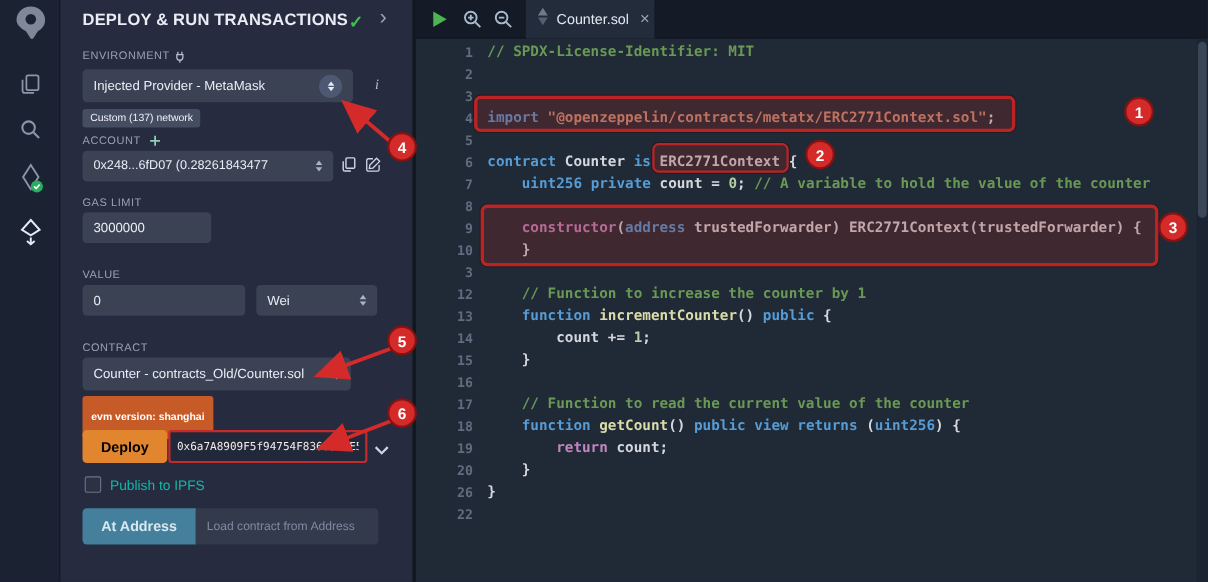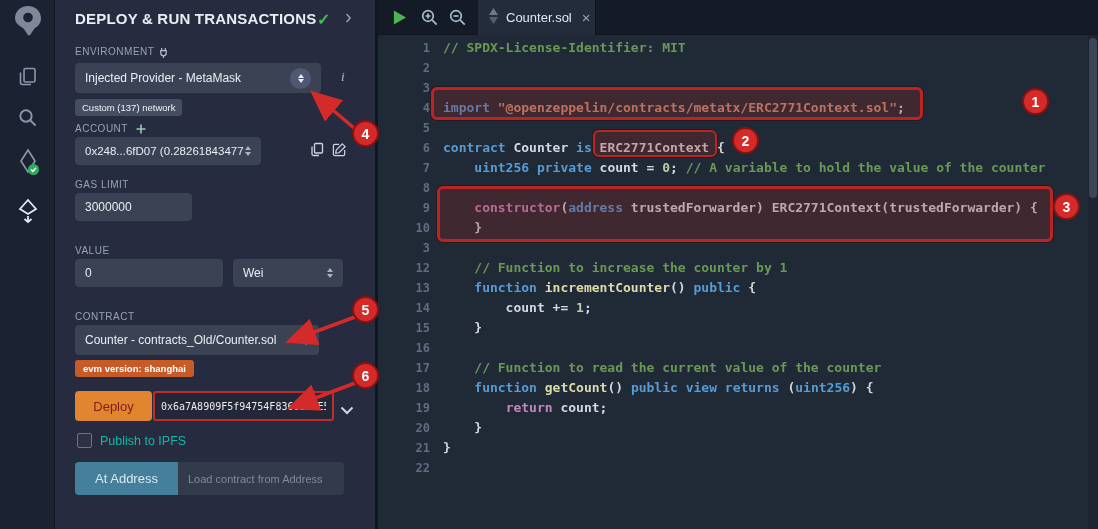--- a/index.html
+++ b/index.html
@@ -20,28 +20,28 @@
   .ctl-input{position:absolute;background:#3b4254;border:none;border-radius:4px;color:#e9edf5;font-size:12px;padding:0 10px;font-family:"Liberation Sans",sans-serif;outline:none}
   .stepper{margin-left:auto;display:flex;flex-direction:column;align-items:center;gap:2px}
   .tri{display:inline-block;width:0;height:0;border-left:3.5px solid transparent;border-right:3.5px solid transparent}
   .tri.up{border-bottom:4px solid #aab4c6}
   .tri.dn{border-top:4px solid #aab4c6}
   .env-circle{margin-left:auto;width:21px;height:21px;border-radius:50%;background:#4e5872;display:flex;flex-direction:column;align-items:center;justify-content:center;gap:1px}
   .env-circle .tri.up{border-bottom-color:#e6ebf2}
   .env-circle .tri.dn{border-top-color:#e6ebf2}
   .info-i{position:absolute;left:286px;top:69px;color:#b6c1d2;font-size:13px;font-style:italic;font-family:"Liberation Serif",serif;cursor:pointer}
   .net-badge{position:absolute;left:20px;top:99px;background:#454d62;color:#eef1f7;font-size:9.5px;padding:3px 7px;border-radius:3px}
-  .evm-badge{position:absolute;left:20px;top:360px;background:#c75b28;color:#fff;font-size:9.5px;font-weight:700;padding:3px 8px;border-radius:3px}
+  .evm-badge{position:absolute;left:20px;top:360px;background:#c75b28;color:#fff;font-size:9.5px;font-weight:700;padding:14px 8px;border-radius:3px}
   .acct-icons{position:absolute;top:142px;cursor:pointer}
-  .deploy-btn{position:absolute;left:20px;top:391px;width:77px;height:30px;background:#e1862f;border:none;border-radius:4px;color:#7f1d1d;font-size:13px;font-weight:400;cursor:pointer}
+  .deploy-btn{position:absolute;left:20px;top:391px;width:77px;height:30px;background:#e1862f;border:none;border-radius:4px;color:#000000;font-size:13px;font-weight:700;cursor:pointer}
   .arg-input{position:absolute;left:98px;top:391px;width:181px;height:30px;background:#222839;border:2px solid #c32b2b;border-radius:3px;color:#f0ece7;font-size:10px;font-family:"DejaVu Sans Mono",monospace;padding:0 6px;outline:none}
   .deploy-caret{position:absolute;left:285px;top:401px;cursor:pointer}
   .chk{position:absolute;left:22px;top:433px;width:15px;height:15px;border:1px solid #6a7488;border-radius:2px;background:#2c3242;cursor:pointer}
   .chk-label{position:absolute;left:45px;top:434px;font-size:12.5px;color:#14b8a6}
-  .ataddr-btn{position:absolute;left:20px;top:462px;width:103px;height:33px;background:#44809b;border:none;border-radius:4px 0 0 4px;color:#d9e8f0;font-size:13px;font-weight:400;cursor:pointer}
+  .ataddr-btn{position:absolute;left:20px;top:462px;width:103px;height:33px;background:#44809b;border:none;border-radius:4px 0 0 4px;color:#d9e8f0;font-size:13px;font-weight:700;cursor:pointer}
   .ataddr-input{position:absolute;left:123px;top:462px;width:166px;height:33px;background:#333a4c;border:none;border-radius:0 4px 4px 0;color:#aab4c6;font-size:11px;padding:0 10px;outline:none;font-family:"Liberation Sans",sans-serif}
   .ataddr-input::placeholder{color:#7f8aa0}
 
   
   .editor-area{position:absolute;left:375px;top:0;width:723px;height:529px;background:#202a37;border-left:3px solid #11161f}
   .tabbar{position:absolute;left:0;top:0;width:100%;height:35px;background:#141b26;border-bottom:1px solid #0f1520}
   .tb-icon{position:absolute;top:8px;cursor:pointer}
   .tab{position:absolute;left:100px;top:0;width:118px;height:35px;background:#222c3a;display:flex;align-items:center;padding:0 10px;gap:7px;border-right:1px solid #0f1520;cursor:pointer}
   .tab-label{color:#e2e8f1;font-size:13px}
   .tab-close{color:#9aa6b8;font-size:15px;margin-left:3px;cursor:pointer}
@@ -121,21 +121,21 @@
     </div>
     <div class="info-i">i</div>
     <div class="net-badge">Custom (137) network</div>
 
     <div class="fld-label" style="left:20px;top:123px">ACCOUNT</div>
     <span style="position:absolute;left:80px;top:121px">
       <svg width="12" height="12" viewBox="0 0 12 12" fill="none" stroke="#8fd0b5" stroke-width="1.6">
           <path d="M6 1.5v9M1.5 6h9"></path>
         </svg>
     </span>
-    <div class="ctl" style="left:20px;top:137px;width:186px;height:28px;font-size:11.5px">
+    <div class="ctl" style="left:20px;top:137px;width:228px;height:28px;font-size:11.5px">
       <span>0x248...6fD07 (0.28261843477</span>
       <span class="stepper">
           <i class="tri up"></i>
           <i class="tri dn"></i>
         </span>
     </div>
     <span class="acct-icons" style="left:255px">
       <svg width="14" height="15" viewBox="0 0 14 15" fill="none" stroke="#cfd6e2" stroke-width="1.3">
           <rect x="4.5" y="1.5" width="8" height="9.5" rx="1"></rect>
           <path d="M2 4.5V12a1.5 1.5 0 0 0 1.5 1.5H9"></path>
@@ -293,21 +293,21 @@
           </div>
           <div class="code-line">
             <span class="ln">19</span>
             <span class="cd"><span class="tok-pl">        </span><span class="tok-ct">return</span><span class="tok-pl"> count;</span></span>
           </div>
           <div class="code-line">
             <span class="ln">20</span>
             <span class="cd"><span class="tok-pl">    }</span></span>
           </div>
           <div class="code-line">
-            <span class="ln">21</span>
+            <span class="ln">26</span>
             <span class="cd"><span class="tok-pl">}</span></span>
           </div>
           <div class="code-line">
             <span class="ln">22</span>
             <span class="cd"></span>
           </div>
         </div>
     </div>
     <div class="scroll-track">
       <div class="scroll-thumb"></div>

